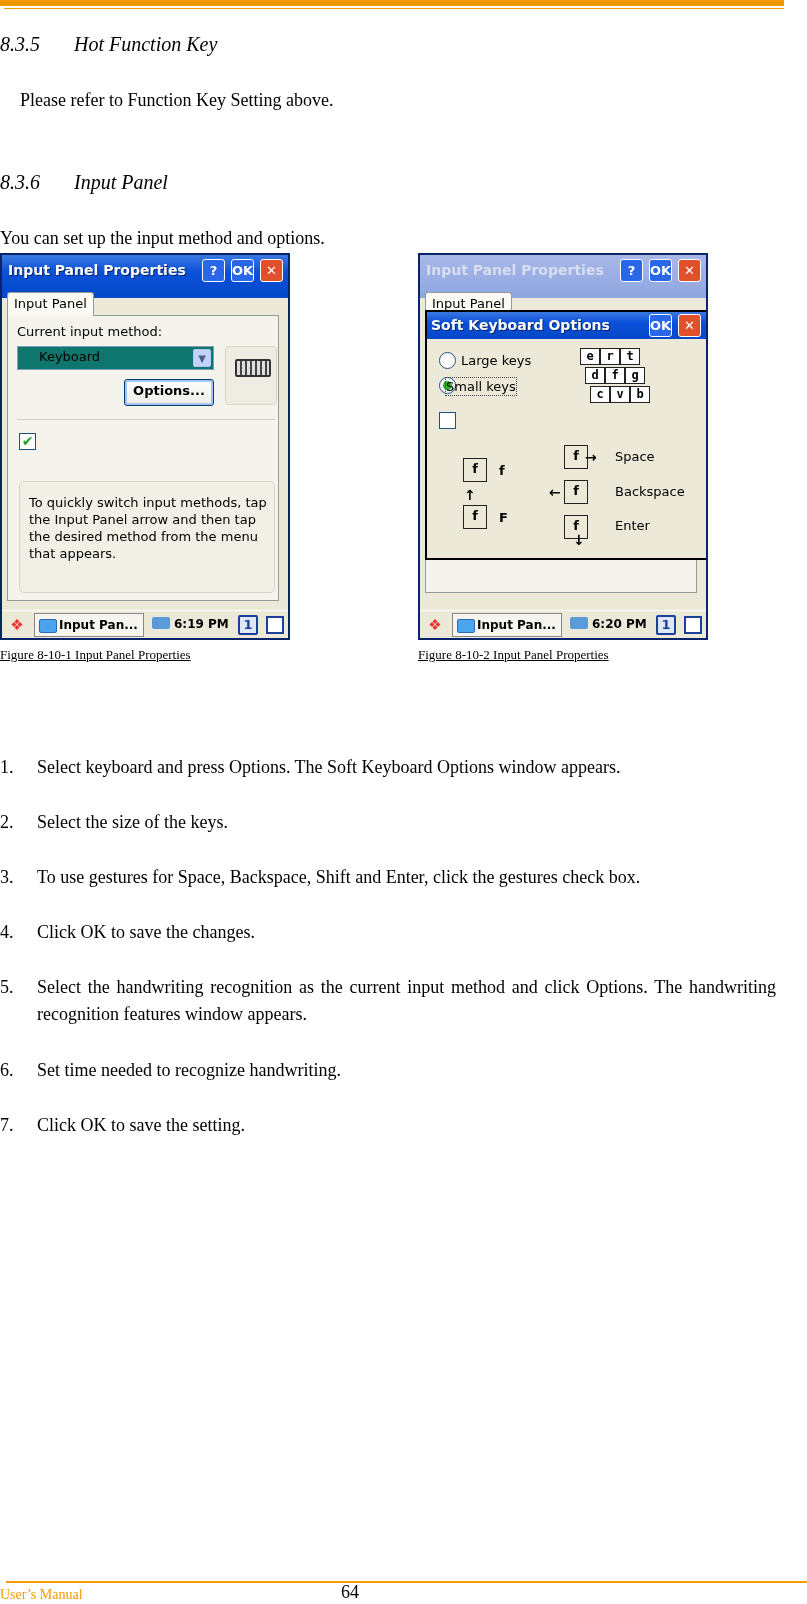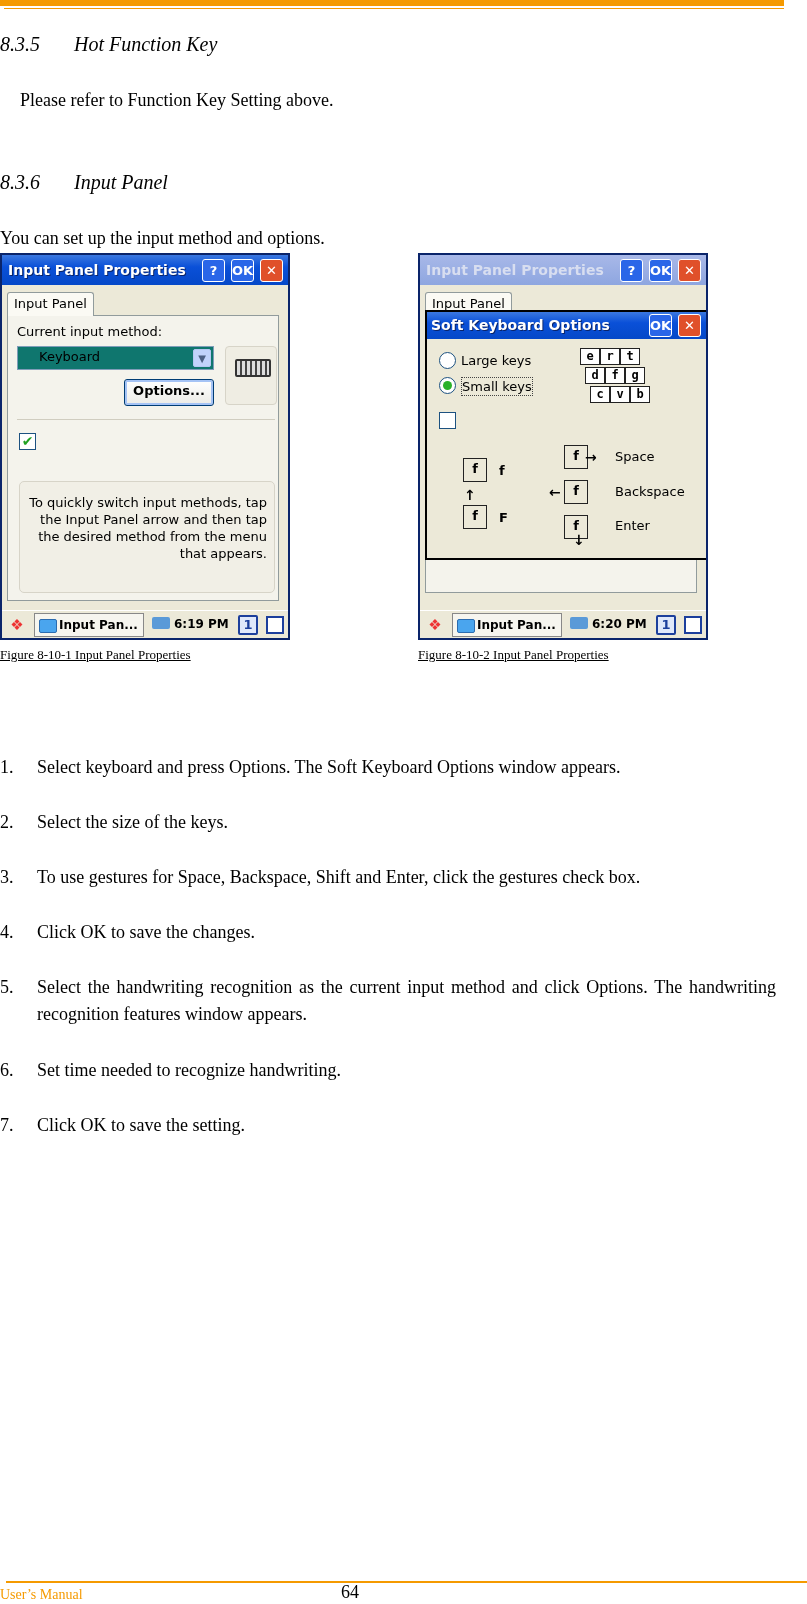--- a/index.html
+++ b/index.html
@@ -10,37 +10,37 @@
     .top-rule-thin { position: absolute; left: 4px; top: 8px; width: 780px; height: 1px; background: #f59a00; }
 
     .sec-head { position: absolute; left: 0; font-style: italic; font-size: 20px; }
     .sec-head .num { display: inline-block; width: 74px; }
     .sec-head .title { }
 
     .para { position: absolute; left: 0; font-size: 18px; }
 
     
     .shot { position: absolute; background: #ece9d8; border: 2px solid #0a246a; overflow: hidden; font-family: "DejaVu Sans", sans-serif; }
-    .titlebar { position: absolute; left: 0; right: 0; top: 0; height: 30px;
+    .titlebar { position: absolute; left: 0; right: 0; top: 0; height: 43px;
       background: linear-gradient(#3b78e0, #0a50d8 40%, #0548c8); color: #fff; font-weight: bold; font-size: 14px; padding: 7px 6px; text-shadow: 1px 1px 0 #0a246a; }
     .titlebar.inactive { background: linear-gradient(#a8b8e8, #8ea6e0); color: #d8def0; text-shadow: none; }
     .tb-btn { position: absolute; top: 4px; width: 23px; height: 23px; border: 1px solid #fff; border-radius: 3px; color: #fff; font-weight: bold; font-size: 13px; text-align: center; line-height: 21px; background: #2a66e8; }
     .tb-btn.close { background: #e0502a; }
     .tab { position: absolute; background: #fbfaf4; border: 1px solid #919b9c; border-bottom: none; font-size: 13px; padding: 3px 6px; border-radius: 3px 3px 0 0; }
     .panel { position: absolute; border: 1px solid #919b9c; background: #f4f3ec; }
     .lbl { position: absolute; font-size: 13px; color: #000; line-height: 17px; }
     .combo { position: absolute; background: #0f766e; border: 1px solid #7f9db9; font-size: 13px; padding: 2px 21px; }
     .combo-arrow { position: absolute; right: 2px; top: 2px; width: 18px; height: 18px; background: #c1d3fb; border: 1px solid #b5c8f2; border-radius: 2px; color: #4d6185; font-size: 10px; text-align: center; line-height: 18px; }
     .btn { position: absolute; border: 1px solid #003c74; border-radius: 3px; background: linear-gradient(#fff, #ecebe6); font-size: 13px; font-weight: bold; text-align: center; line-height: 22px; box-shadow: inset 0 0 0 2px #a5c3f5; }
     .kbd-box { position: absolute; border: 1px solid #d7d4c8; border-radius: 4px; background: #efede3; }
     .kbd-icon { position: absolute; left: 9px; top: 12px; width: 36px; height: 18px; background: #444; border-radius: 2px;
       background-image: repeating-linear-gradient(90deg, #ddd 0 3px, #444 3px 5px); border: 2px solid #333; }
     .hr { position: absolute; height: 1px; background: #d0cdc0; }
     .chk { position: absolute; width: 17px; height: 17px; border: 1px solid #1c5180; background: #fff; color: #21a121; font-size: 14px; line-height: 15px; text-align: center; font-weight: bold; }
-    .info-box { position: absolute; border: 1px solid #d7d4c8; border-radius: 5px; background: #f1efe6; text-align: right; }
+    .info-box { position: absolute; border: 1px solid #d7d4c8; border-radius: 5px; background: #f1efe6; }
     .radio { position: absolute; width: 17px; height: 17px; border: 1px solid #1c5180; border-radius: 50%; background: #fff; }
     .radio.on::after { content: ""; position: absolute; left: 3px; top: 3px; width: 9px; height: 9px; border-radius: 50%; background: #2ab12a; }
     .key { position: absolute; width: 20px; height: 17px; border: 1.5px solid #222; background: #fff; font-size: 12px; font-weight: bold; text-align: center; line-height: 14px; font-family: "DejaVu Sans Mono", monospace; }
     .fbox { position: absolute; width: 24px; height: 24px; border: 1.5px solid #222; font-size: 13px; font-weight: bold; text-align: center; line-height: 20px; }
     .arrow { position: absolute; font-size: 14px; font-weight: bold; color: #000; }
     .taskbar { position: absolute; left: 0; right: 0; bottom: 0; height: 28px; background: #ece9d8; border-top: 1px solid #fff; }
     .start { position: absolute; left: 4px; top: 4px; width: 22px; height: 20px; font-size: 15px; text-align: center; line-height: 20px; color: #e33; }
     .task-btn { position: absolute; left: 32px; top: 2px; width: 110px; height: 24px; border: 1px solid #888; background: #f6f5ef; font-size: 12px; font-weight: bold; padding: 4px 4px 0 24px; white-space: nowrap; }
     .task-btn::before { content: ""; position: absolute; left: 4px; top: 5px; width: 16px; height: 12px; background: #4aa5ee; border: 1px solid #2b6cb0; border-radius: 2px; }
     .tray { position: absolute; top: 2px; font-size: 12px; font-weight: bold; white-space: nowrap; padding-top: 4px; }
@@ -127,21 +127,21 @@
   <div style="position:absolute; left:5px; top:55px; width:283px; height:250px; border:2px solid #000; background:#ece9d8;">
     <div class="titlebar" style="height:27px; padding:5px 4px;">
       <span>Soft Keyboard Options</span>
     </div>
     <div class="tb-btn" style="left:222px; top:2px;">OK</div>
     <div class="tb-btn close" style="left:251px; top:2px;">✕</div>
 
     <div class="radio" style="left:12px; top:40px;"></div>
     <div class="lbl" style="left:34px; top:40px;">Large keys</div>
     <div class="radio on" style="left:12px; top:65px;"></div>
-    <div class="lbl" style="left:34px; top:65px; border:1px dotted #444;text-align:center;">Small keys</div>
+    <div class="lbl" style="left:18px; top:65px; border:1px dotted #444;text-align:center;">Small keys</div>
 
     <div class="key" style="left:153px; top:36px;">e</div>
     <div class="key" style="left:173px; top:36px;">r</div>
     <div class="key" style="left:193px; top:36px;">t</div>
     <div class="key" style="left:158px; top:55px;">d</div>
     <div class="key" style="left:178px; top:55px;">f</div>
     <div class="key" style="left:198px; top:55px;">g</div>
     <div class="key" style="left:163px; top:74px;">c</div>
     <div class="key" style="left:183px; top:74px;">v</div>
     <div class="key" style="left:203px; top:74px;">b</div>

